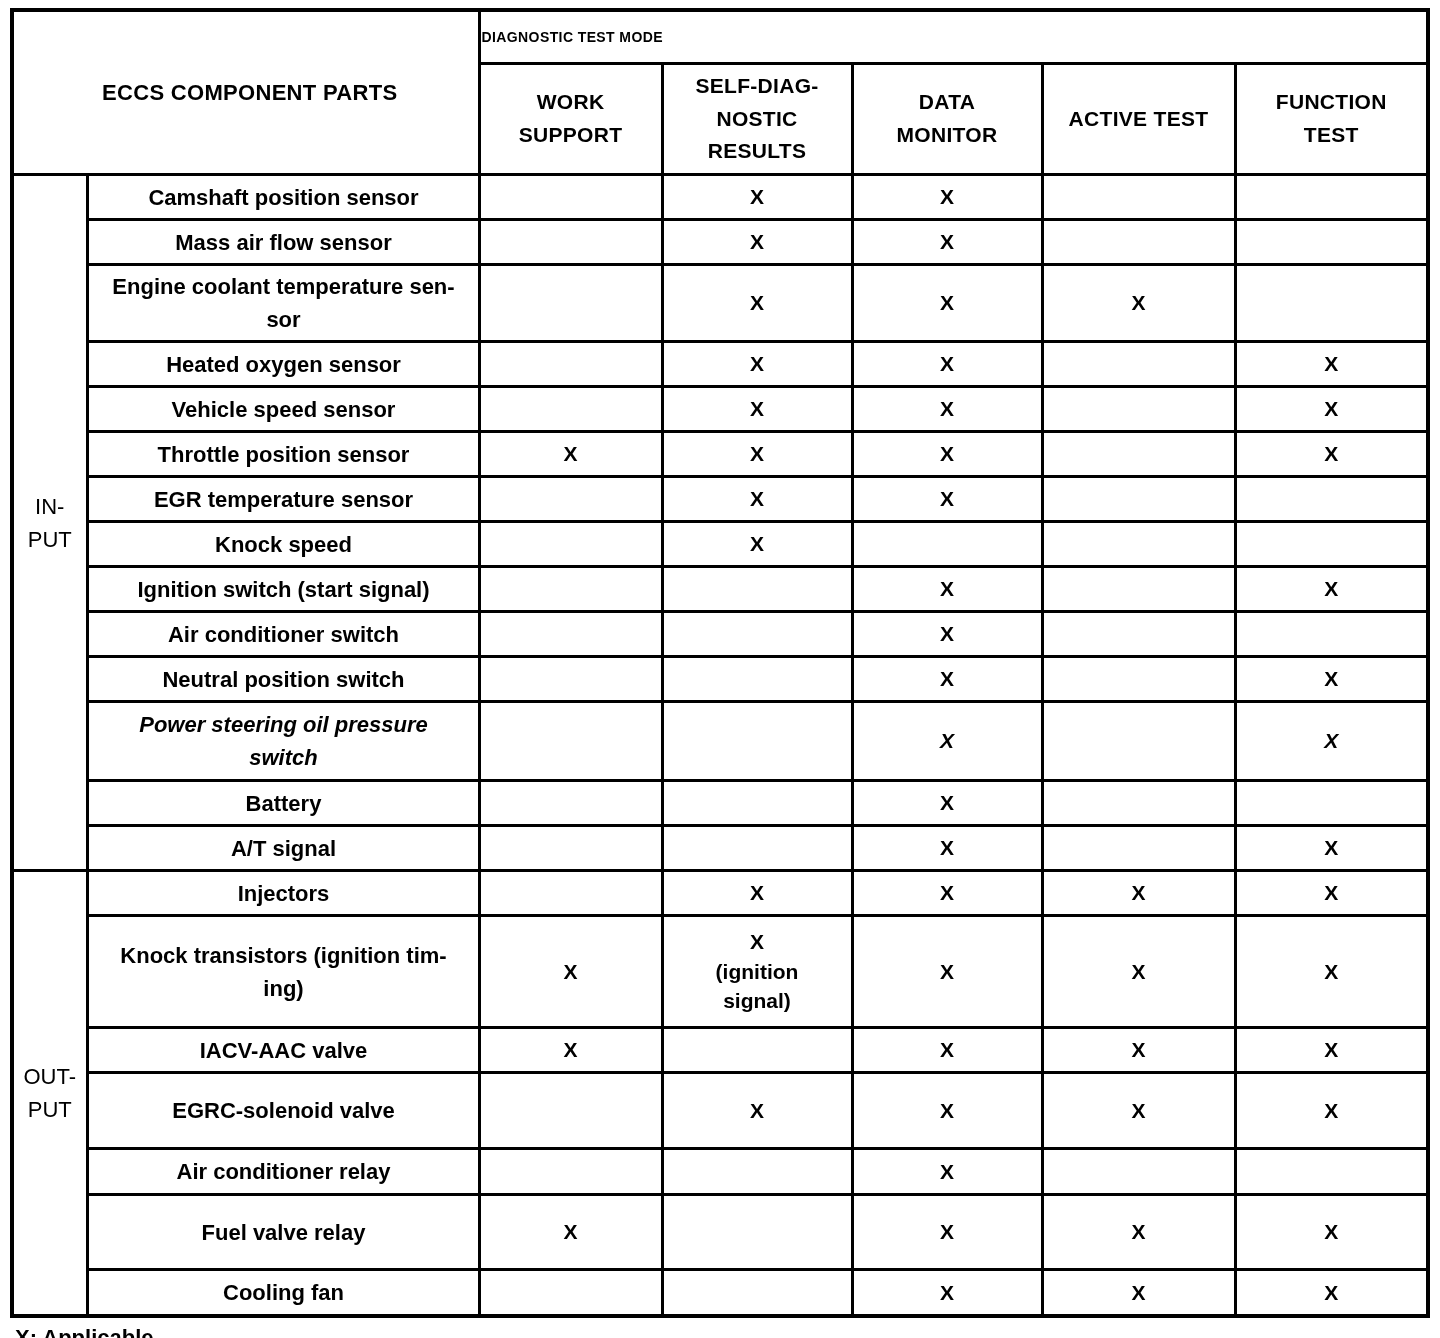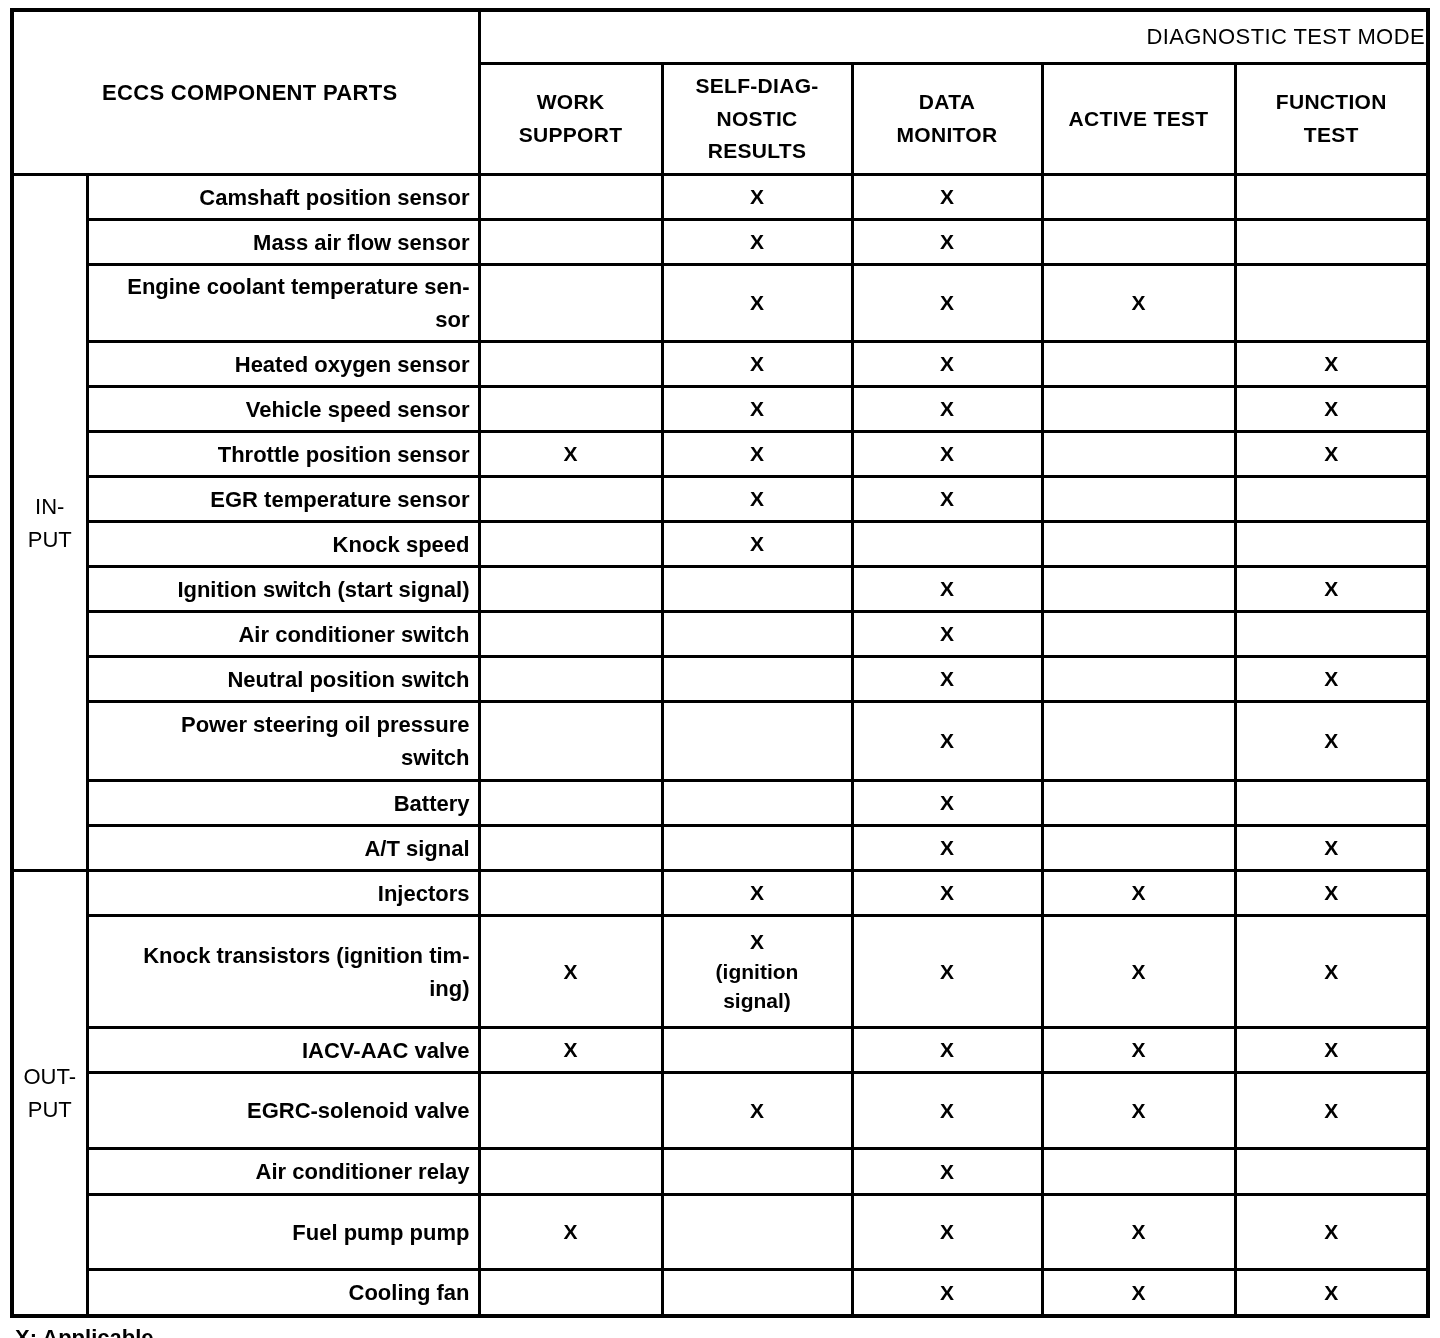--- a/index.html
+++ b/index.html
@@ -31,24 +31,24 @@
   th.corner-cell {
     text-align: center;
     vertical-align: middle;
     padding-left: 9px;
     font-size: 22px;
     font-weight: bold;
     letter-spacing: 0.3px;
   }
   th.mode-header-cell {
     height: 48px;
-    text-align: right;
-    vertical-align: middle;
-    font-size: 22px;
-    font-weight: normal;
+    text-align: left;
+    vertical-align: middle;
+    font-size: 14px;
+    font-weight: bold;
     letter-spacing: 0.4px;
   }
   th.col-header-cell {
     height: 106px;
     text-align: center;
     vertical-align: middle;
     font-size: 21px;
     font-weight: bold;
     white-space: pre-line;
     line-height: 1.55;
@@ -56,39 +56,39 @@
   }
   td.group-cell {
     text-align: center;
     vertical-align: middle;
     font-size: 22px;
     font-weight: normal;
     white-space: pre-line;
     line-height: 1.5;
   }
   td.label-cell {
-    text-align: right;
+    text-align: center;
     vertical-align: middle;
     padding: 4px 8px 4px 9px;
     font-size: 22px;
     font-weight: 600;
     white-space: pre-line;
     line-height: 1.5;
   }
   td.mark-cell {
     text-align: center;
     vertical-align: middle;
     font-size: 21px;
     font-weight: 600;
     white-space: pre-line;
     line-height: 1.4;
   }
   tbody tr { height: 45px; }
   tbody tr:nth-child(3)  { height: 75px; }
-  tbody tr:nth-child(12) { height: 79px; }
+  tbody tr:nth-child(12) { height: 79px; font-style: italic; }
   tbody tr:nth-child(16) { height: 112px; }
   tbody tr:nth-child(18) { height: 76px; }
   tbody tr:nth-child(19) { height: 46px; }
   tbody tr:nth-child(20) { height: 75px; }
   tbody tr:nth-child(21) { height: 46px; }
   .legend {
     margin: 7px 0 0 5px;
     font-size: 22px;
     font-weight: bold;
   }
@@ -281,21 +281,21 @@
         </tr>
         <tr>
           <td class="label-cell">Air conditioner relay</td>
           <td class="mark-cell"></td>
           <td class="mark-cell"></td>
           <td class="mark-cell">X</td>
           <td class="mark-cell"></td>
           <td class="mark-cell"></td>
         </tr>
         <tr>
-          <td class="label-cell">Fuel pump pump</td>
+          <td class="label-cell">Fuel valve relay</td>
           <td class="mark-cell">X</td>
           <td class="mark-cell"></td>
           <td class="mark-cell">X</td>
           <td class="mark-cell">X</td>
           <td class="mark-cell">X</td>
         </tr>
         <tr>
           <td class="label-cell">Cooling fan</td>
           <td class="mark-cell"></td>
           <td class="mark-cell"></td>

